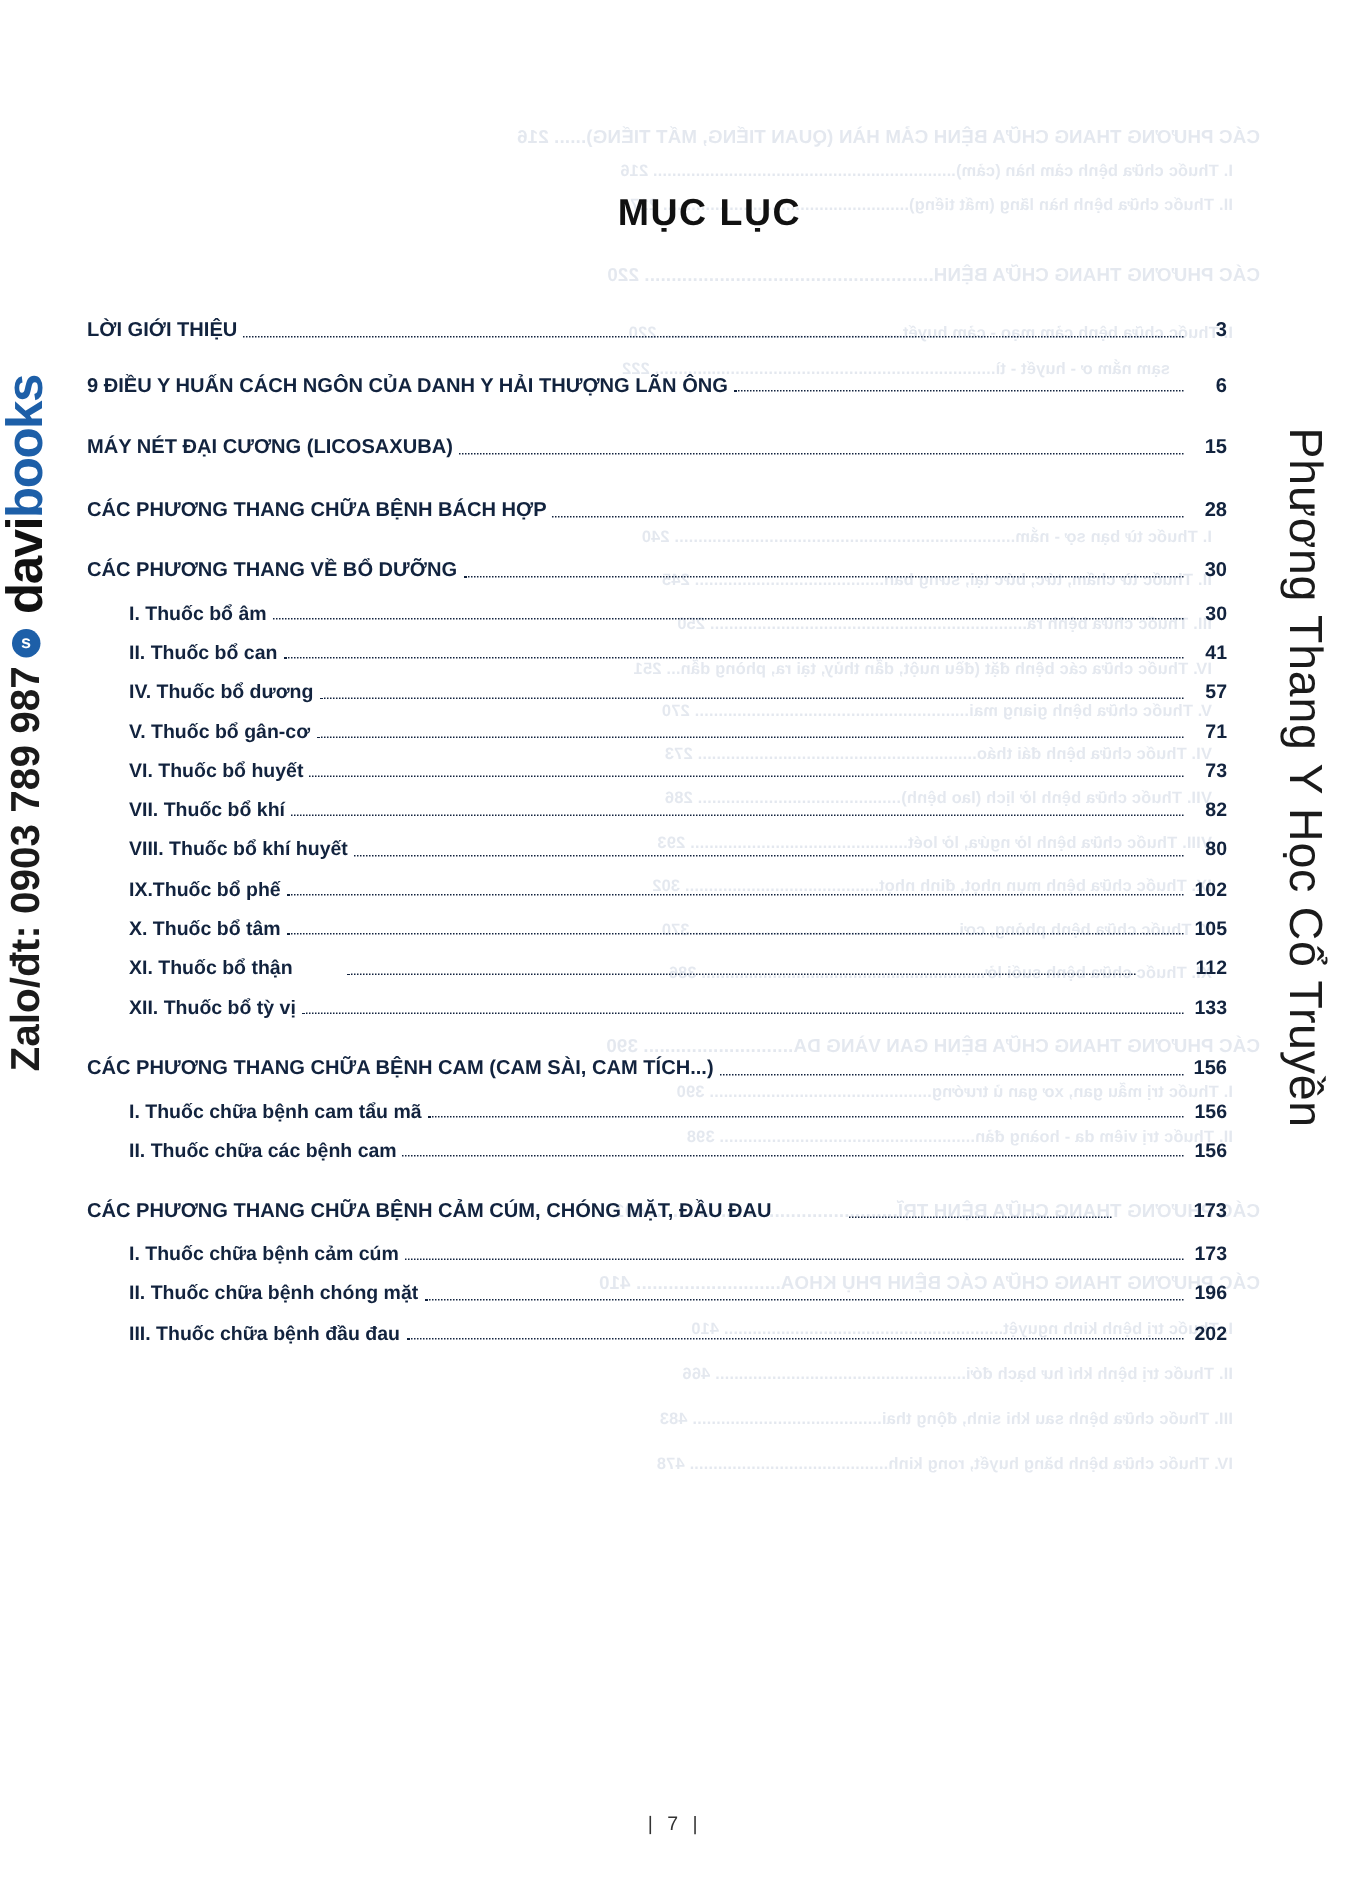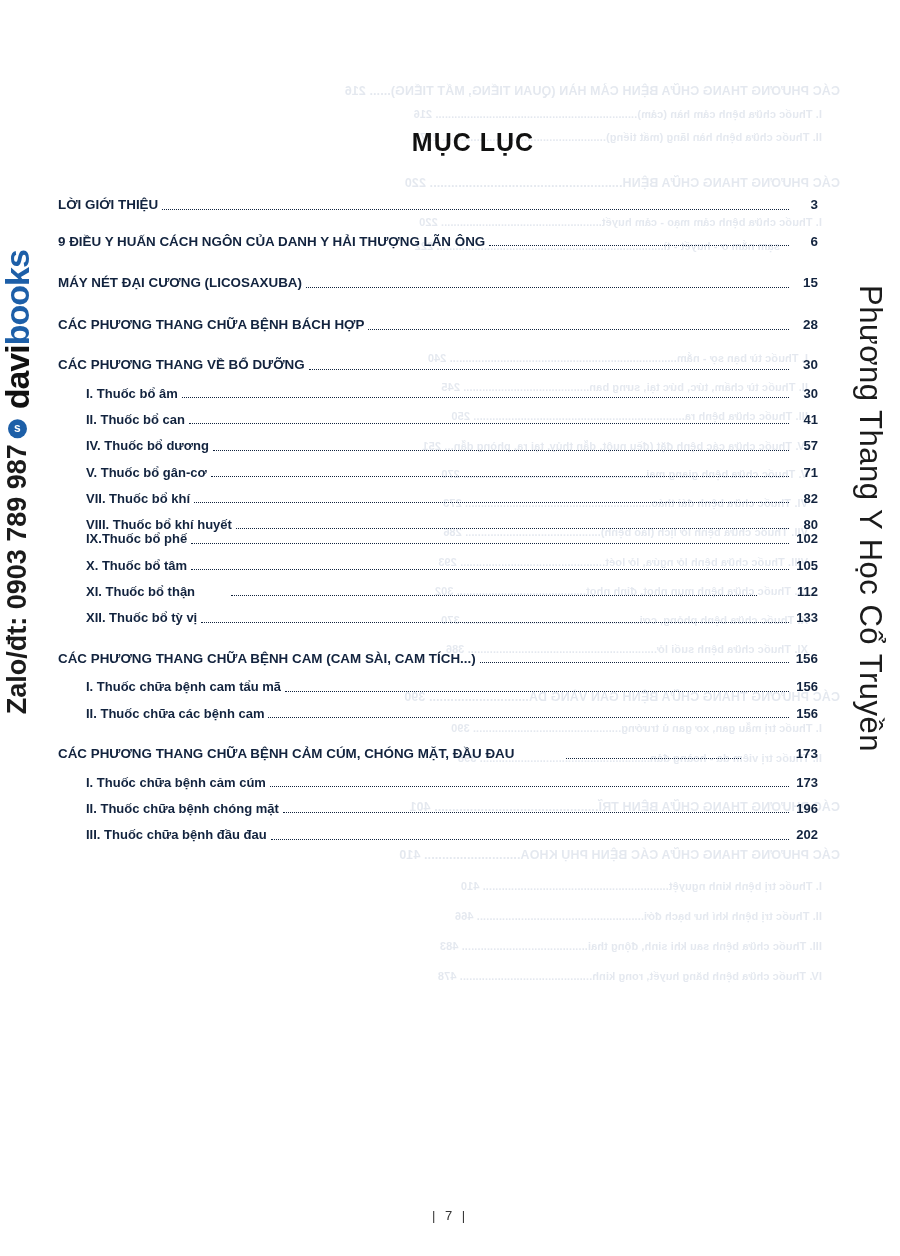--- a/index.html
+++ b/index.html
@@ -187,21 +187,21 @@
     <div class="ghost-line" style="left: 78px; top: 910px;">II. Thuốc trị bệnh khí hư bạch đới..................................................... 466</div>
     <div class="ghost-line" style="left: 78px; top: 940px;">III. Thuốc chữa bệnh sau khi sinh, động thai........................................ 483</div>
     <div class="ghost-line" style="left: 78px; top: 970px;">IV. Thuốc chữa bệnh băng huyết, rong kinh.......................................... 478</div>
   </div>
 
 <div class="page">
 
   <div class="toc-title">MỤC LỤC</div>
 
   <div class="toc-list" id="toc-list">
-      <div class="toc-row lvl0" style="margin-top: 0px;">
+      <div class="toc-row lvl0" style="margin-top: 15px;">
         <span class="lbl">LỜI GIỚI THIỆU</span>
         <span class="dots"></span>
         <span class="pg">3</span>
       </div>
       <div class="toc-row lvl0" style="margin-top: 22px;">
         <span class="lbl">9 ĐIỀU Y HUẤN CÁCH NGÔN CỦA DANH Y HẢI THƯỢNG LÃN ÔNG</span>
         <span class="dots"></span>
         <span class="pg">6</span>
       </div>
       <div class="toc-row lvl0" style="margin-top: 27px;">
@@ -233,30 +233,35 @@
         <span class="lbl">IV. Thuốc bổ dương</span>
         <span class="dots"></span>
         <span class="pg">57</span>
       </div>
       <div class="toc-row lvl1 indent" style="margin-top: 12px;">
         <span class="lbl">V. Thuốc bổ gân-cơ</span>
         <span class="dots"></span>
         <span class="pg">71</span>
       </div>
       <div class="toc-row lvl1 indent" style="margin-top: 12px;">
+        <span class="lbl">VI. Thuốc bổ huyết</span>
+        <span class="dots"></span>
+        <span class="pg">73</span>
+      </div>
+      <div class="toc-row lvl1 indent" style="margin-top: 12px;">
         <span class="lbl">VII. Thuốc bổ khí</span>
         <span class="dots"></span>
         <span class="pg">82</span>
       </div>
       <div class="toc-row lvl1 indent" style="margin-top: 12px;">
         <span class="lbl">VIII. Thuốc bổ khí huyết</span>
         <span class="dots"></span>
         <span class="pg">80</span>
       </div>
-      <div class="toc-row lvl1 indent" style="">
+      <div class="toc-row lvl1 indent" style="margin-top: 12px;">
         <span class="lbl">IX.Thuốc bổ phế</span>
         <span class="dots"></span>
         <span class="pg">102</span>
       </div>
       <div class="toc-row lvl1 indent" style="margin-top: 12px;">
         <span class="lbl">X. Thuốc bổ tâm</span>
         <span class="dots"></span>
         <span class="pg">105</span>
       </div>
       <div class="toc-row lvl1 indent" style="margin-top: 12px; gap: 32px;">

